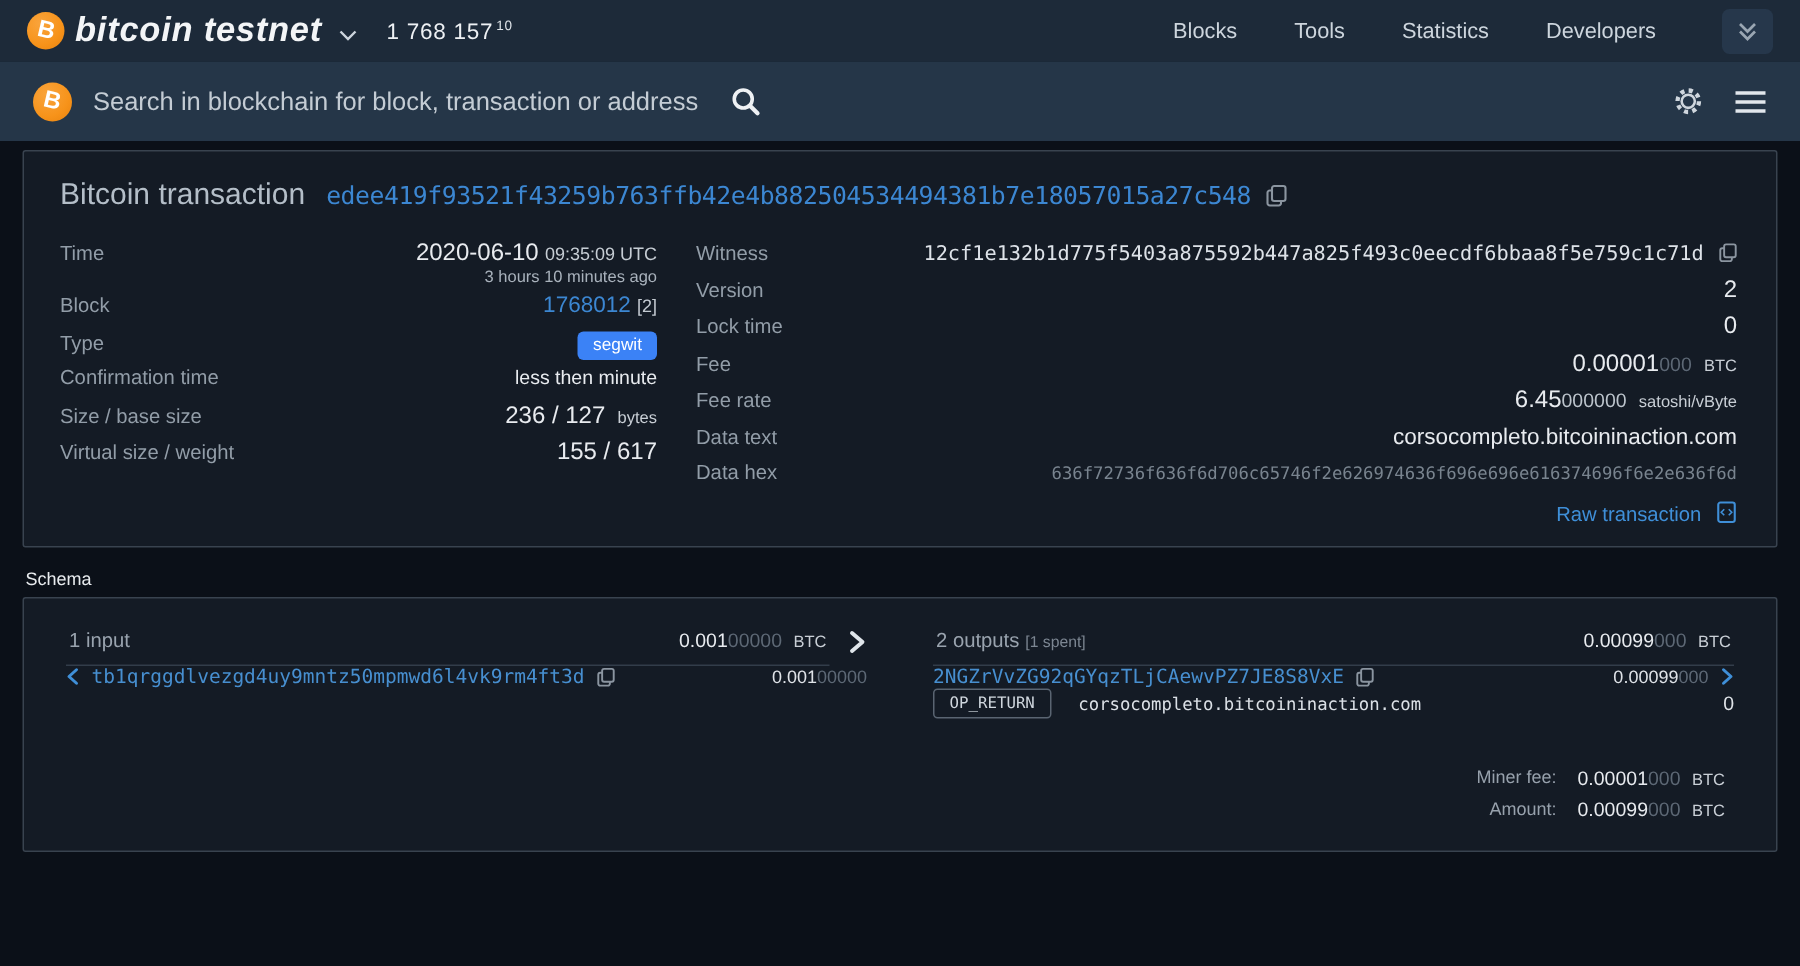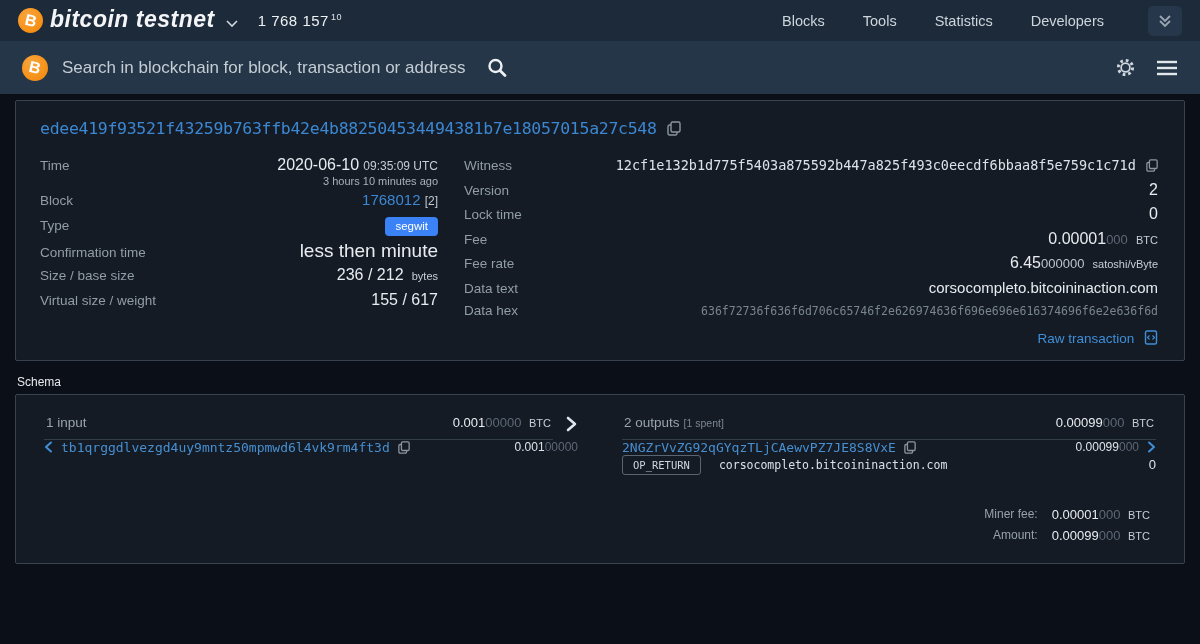--- a/index.html
+++ b/index.html
@@ -179,20 +179,21 @@
         <line x1="1" y1="15" x2="21" y2="15" stroke="#e2e7ec" stroke-width="2.4"></line>
       </svg>
     </span>
   </span>
 </div>
 
 <main class="main">
 
   <section class="card tx-card">
     <div class="tx-title-row">
+      <h1 class="tx-title">Bitcoin transaction</h1>
       <span>
         <span class="tx-hash mono">edee419f93521f43259b763ffb42e4b882504534494381b7e18057015a27c548</span>
         <span class="copy-ic">
           <svg width="14" height="15" viewBox="0 0 14 15">
             <rect x="4" y="1" width="9" height="10" rx="1.5" fill="none" stroke="#8b95a0" stroke-width="1.4"></rect>
             <path d="M4 4 H2.5 A1.5 1.5 0 0 0 1 5.5 V12.5 A1.5 1.5 0 0 0 2.5 14 H8.5 A1.5 1.5 0 0 0 10 12.5 V11" fill="none" stroke="#8b95a0" stroke-width="1.4"></path>
           </svg>
         </span>
       </span>
     </div>
@@ -214,26 +215,26 @@
             <span class="link">1768012</span>
             <span class="idx">[2]</span>
           </span>
         </div>
         <div class="drow">
           <span class="dlabel">Type</span>
           <span class="dval"><span class="badge badge-segwit">segwit</span></span>
         </div>
         <div class="drow">
           <span class="dlabel">Confirmation time</span>
-          <span class="dval" style="font-size:19px">less then minute</span>
+          <span class="dval" style="font-size:13px">less then minute</span>
         </div>
         <div class="drow">
           <span class="dlabel">Size / base size</span>
           <span class="dval">
-            <span class="val-lg">236 / 212</span>
+            <span class="val-lg">236 / 127</span>
             <span class="unit">bytes</span>
           </span>
         </div>
         <div class="drow">
           <span class="dlabel">Virtual size / weight</span>
           <span class="dval val-lg">155 / 617</span>
         </div>
       </div>
 
       <div class="col-right">

